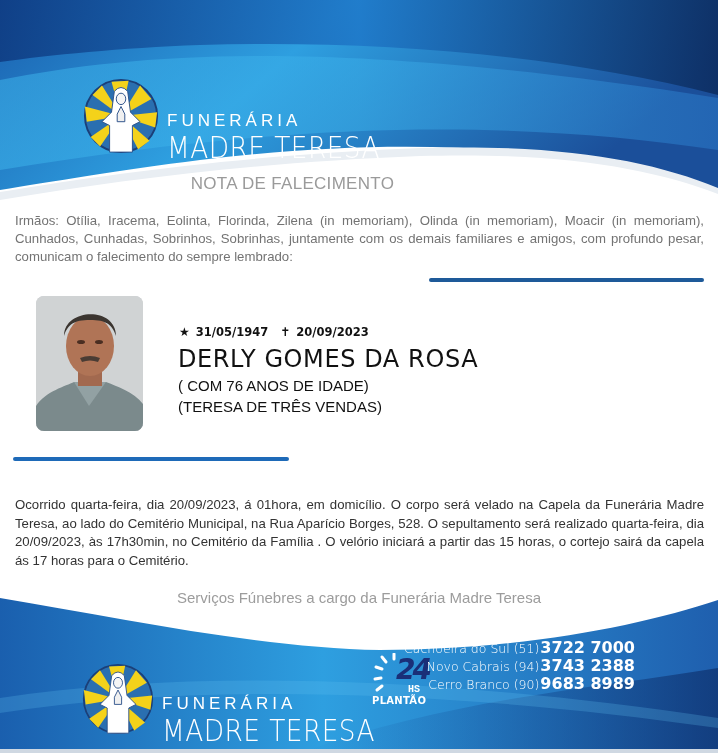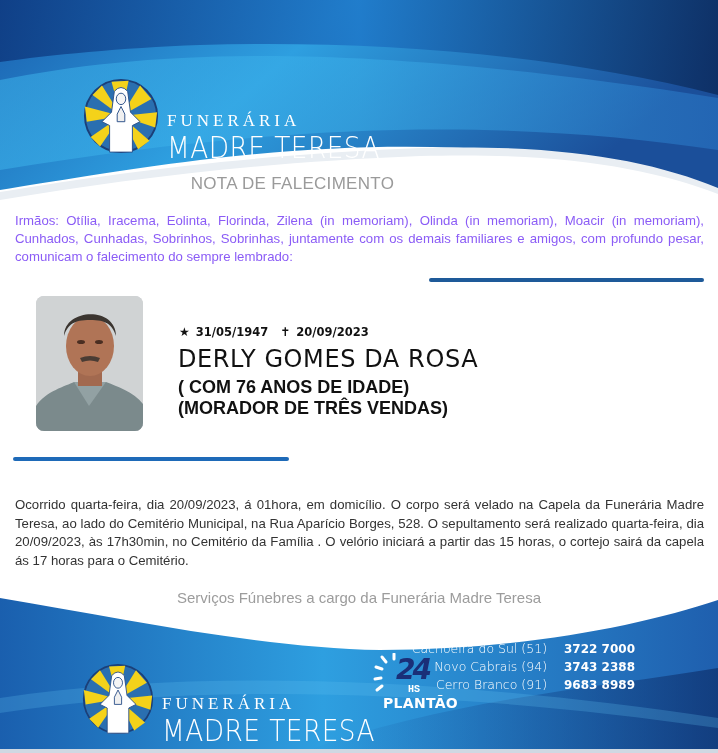--- a/index.html
+++ b/index.html
@@ -8,36 +8,36 @@
 
     .header {
       position: absolute; left: 0; top: 0; width: 718px; height: 200px; overflow: hidden;
     }
     .header svg.bg { position: absolute; left: 0; top: 0; }
 
     .logo { position: absolute; display: flex; align-items: center; }
     .logo .emblem { width: 76px; height: 76px; flex: 0 0 76px; }
     .logo .brand { margin-left: 8px; color: #ffffff; }
     .logo .brand .small {
-      font-family: Liberation Serif, serif; font-size: 17px; letter-spacing: 4px; font-weight: 400; line-height: 20px; margin-top: 44px;
+      font-family: Liberation Sans, sans-serif; font-size: 17px; letter-spacing: 4px; font-weight: 400; line-height: 20px; margin-top: 44px;
     }
     .logo .brand .big {
       font-family: "DejaVu Sans", sans-serif; font-size: 30px; font-weight: 200; letter-spacing: 0.5px; line-height: 34px;
       transform: scaleX(0.88); transform-origin: left center; white-space: nowrap;
     }
     .header .logo { left: 83px; top: 67px; }
 
     .title {
       position: absolute; left: 0; top: 174px; width: 585px; text-align: center;
       color: #9a9a9a; font-size: 17px; font-family: "Liberation Sans", sans-serif; letter-spacing: 0.3px;
     }
 
     .intro {
       position: absolute; left: 15px; top: 212px; width: 689px;
-      font-size: 13.2px; line-height: 18px; color: #8b5cf6; text-align: justify;
+      font-size: 13.2px; line-height: 18px; color: #737373; text-align: justify;
     }
 
     .sep { position: absolute; height: 4px; border-radius: 2px; }
     .sep-top { left: 429px; top: 278px; width: 275px; background: #1e5a99; }
     .sep-bottom { left: 13px; top: 457px; width: 276px; background: #1e6ab8; }
 
     .photo {
       position: absolute; left: 36px; top: 296px; width: 107px; height: 135px;
       border-radius: 8px; overflow: hidden;
       background: linear-gradient(180deg, #c9cdd0 0%, #b7bcbf 60%, #6f7a80 100%);
@@ -48,21 +48,21 @@
       font-family: "DejaVu Sans", sans-serif; display: flex; align-items: center;
     }
     .dates .ic { font-size: 12px; margin-right: 6px; }
     .dates .gap { width: 12px; }
 
     .name {
       position: absolute; left: 178px; top: 345px; font-size: 24px; font-weight: normal; color: #111;
       font-family: "DejaVu Sans", sans-serif; letter-spacing: 0.6px;
     }
     .subline {
-      position: absolute; left: 178px; font-size: 18px; font-weight: bold; color: #111;
+      position: absolute; left: 178px; font-size: 15px; font-weight: normal; color: #111;
       font-family: "Liberation Sans", sans-serif;
     }
     .age { top: 377px; }
     .residence { top: 398px; }
 
     .details {
       position: absolute; left: 15px; top: 484px; width: 689px;
       font-size: 13.2px; line-height: 18.6px; color: #333333; text-align: justify; margin-top: 12px;
     }
 
@@ -80,29 +80,29 @@
     .badge24 { position: absolute; left: 372px; top: 73px; width: 66px; height: 60px; }
     .badge24 .num {
       position: absolute; left: 16px; top: 2px; font-size: 28px; font-weight: bold; color: #1a2f78;
       font-family: "DejaVu Sans", sans-serif; letter-spacing: -3px; font-style: italic; margin-left: 8px;
     }
     .badge24 .hs {
       position: absolute; left: 36px; top: 33px; font-size: 10px; font-weight: bold; color: #fff;
       font-family: Liberation Mono, monospace;
     }
     .badge24 .plantao {
-      position: absolute; left: 11px; top: 44px; font-size: 14px; font-weight: bold; color: #fff;
+      position: absolute; left: 0; top: 44px; font-size: 10px; font-weight: bold; color: #fff;
       font-family: "DejaVu Sans", sans-serif; letter-spacing: 0.3px;
     }
     .badge24 .rays { position: absolute; left: 0; top: 2px; }
 
     .contacts { position: absolute; right: 83px; top: 61px; text-align: right; color: #ffffff; }
     .contacts .row { height: 18.2px; line-height: 18px; white-space: nowrap; }
     .contacts .city { font-size: 12.5px; font-family: "DejaVu Sans", sans-serif; font-weight: 300; }
-    .contacts .phone { font-size: 12px; font-weight: bold; font-family: "DejaVu Sans", sans-serif; margin-left: 17px; }
+    .contacts .phone { font-size: 16px; font-weight: bold; font-family: "DejaVu Sans", sans-serif; margin-left: 1px; }
     .website {
       position: absolute; right: 82px; top: 134px; color: #ffffff; font-size: 16.5px;
       font-family: "DejaVu Sans", sans-serif; letter-spacing: 0.2px;
     }
   </style>
 </head>
 <body>
 
 <div class="header">
   <svg class="bg" width="718" height="200" viewBox="0 0 718 200">
@@ -178,21 +178,21 @@
 <div class="dates">
   <span class="ic">★</span>
   <span>31/05/1947</span>
   <span class="gap"></span>
   <span class="ic">✝</span>
   <span>20/09/2023</span>
 </div>
 
 <div class="name">DERLY GOMES DA ROSA</div>
 <div class="subline age">( COM 76 ANOS DE IDADE)</div>
-<div class="subline residence">(MORADOR DE TRÊS VENDAS)</div>
+<div class="subline residence">(TERESA DE TRÊS VENDAS)</div>
 
 <div class="sep sep-bottom"></div>
 
 <p class="details">Ocorrido quarta-feira, dia 20/09/2023, á 01hora, em domicílio. O corpo será velado na Capela da Funerária Madre Teresa, ao lado do Cemitério Municipal, na Rua Aparício Borges, 528. O sepultamento será realizado quarta-feira, dia 20/09/2023, às 17h30min, no Cemitério da Família . O velório iniciará a partir das 15 horas, o cortejo sairá da capela ás 17 horas para o Cemitério.</p>
 
 <div class="footer">
   <svg class="bg" width="718" height="175" viewBox="0 0 718 175">
     <defs>
       <linearGradient id="fg1" x1="0" y1="0" x2="1" y2="0">
         <stop offset="0" stop-color="#1a5fae"></stop>
@@ -253,17 +253,17 @@
   </div>
 
   <div class="contacts">
     <div class="row">
       <span class="city">Cachoeira do Sul (51)</span><span class="phone">3722 7000</span>
     </div>
     <div class="row">
       <span class="city">Novo Cabrais (94)</span><span class="phone">3743 2388</span>
     </div>
     <div class="row">
-      <span class="city">Cerro Branco (91)</span><span class="phone">9683 8989</span>
+      <span class="city">Cerro Branco (90)</span><span class="phone">9683 8989</span>
     </div>
   </div>
 
 </div>
 
 </body></html>

